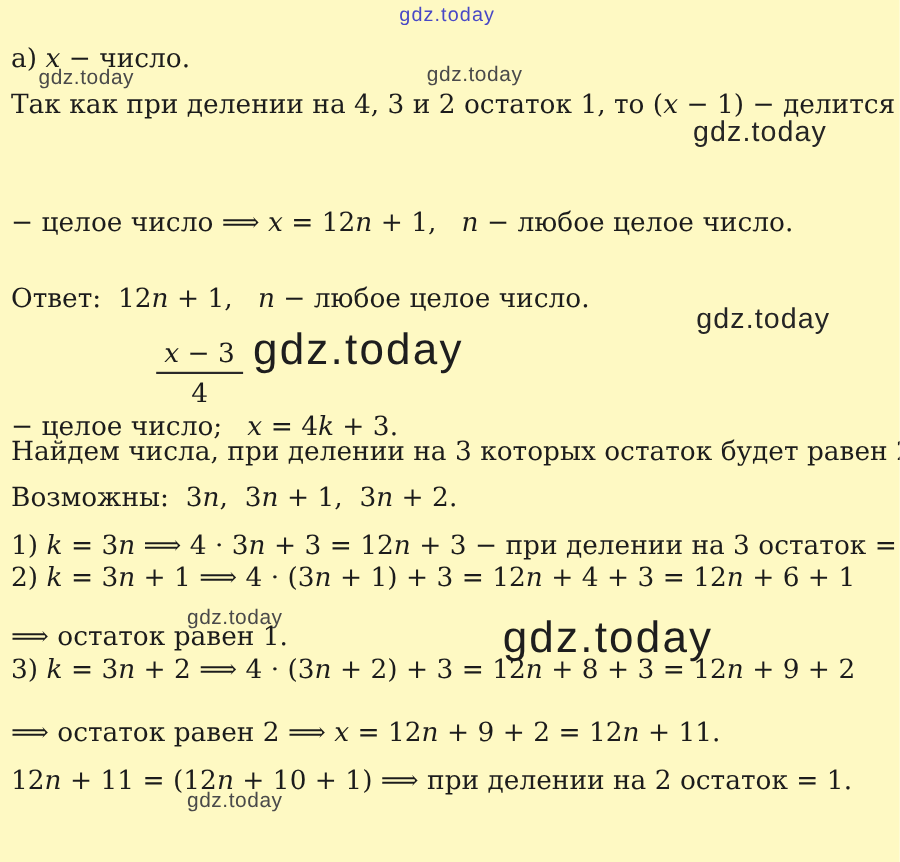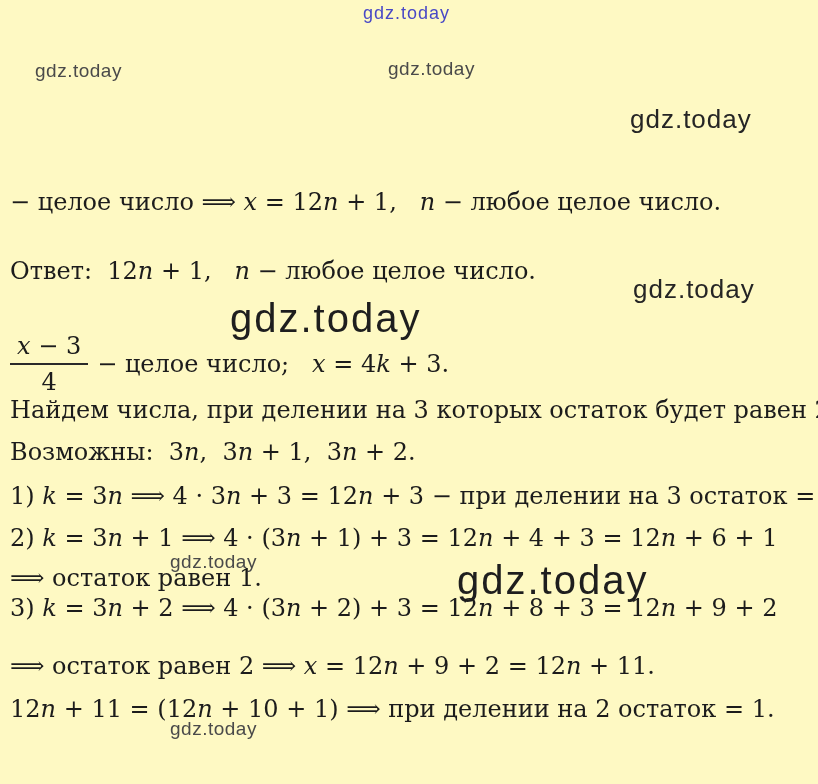--- a/index.html
+++ b/index.html
@@ -63,38 +63,40 @@
   <div class="wm wm-blue" style="left:363px; top:3px;   font-size:18px;">gdz.today</div>
   <div class="wm wm-gray" style="left:35px;  top:60px;  font-size:19px;">gdz.today</div>
   <div class="wm wm-gray" style="left:388px; top:58px;  font-size:19px;">gdz.today</div>
   <div class="wm wm-dark" style="left:630px; top:104px; font-size:26px;">gdz.today</div>
   <div class="wm wm-dark" style="left:633px; top:274px; font-size:26px;">gdz.today</div>
   <div class="wm wm-big" style="left:230px; top:296px; font-size:40px;">gdz.today</div>
   <div class="wm wm-gray" style="left:170px; top:551px; font-size:19px;">gdz.today</div>
   <div class="wm wm-big" style="left:457px; top:558px; font-size:40px;">gdz.today</div>
   <div class="wm wm-gray" style="left:170px; top:718px; font-size:19px;">gdz.today</div>
 
+  <div class="line" style="top:38px;"><span>а) </span><span class="var">x</span><span> − число.</span></div>
+  <div class="line" style="top:80px;"><span>Так как при делении на 4, 3 и 2 остаток 1, то (</span><span class="var">x</span><span> − 1) − делится</span></div>
 
   <div class="line frac-line" style="top:163px;">
     <span style="white-space:pre;margin-top:24px;"><span>− целое число ⟹ </span><span class="var">x</span><span> = 12</span><span class="var">n</span><span> + 1,   </span><span class="var">n</span><span> − любое целое число.</span></span>
   </div>
 
   <div class="line" style="top:238px;margin-top:18px;"><span>Ответ:  12</span><span class="var">n</span><span> + 1,   </span><span class="var">n</span><span> − любое целое число.</span></div>
 
 
-  <div class="line frac-line" style="top:331px;">
+  <div class="line frac-line" style="top:306px;flex-direction:column;">
     <span class="frac">
       <span class="num"><span class="var">x</span><span> − 3</span></span>
       <span class="den">4</span>
     </span>
     <span style="white-space:pre;"><span>− целое число;   </span><span class="var">x</span><span> = 4</span><span class="var">k</span><span> + 3.</span></span>
   </div>
 
   <div class="line" style="top:395px;"><span>Найдем числа, при делении на 3 которых остаток будет равен 2.</span></div>
   <div class="line" style="top:437px;"><span>Возможны:  3</span><span class="var">n</span><span>,  3</span><span class="var">n</span><span> + 1,  3</span><span class="var">n</span><span> + 2.</span></div>
   <div class="line" style="top:481px;"><span>1) </span><span class="var">k</span><span> = 3</span><span class="var">n</span><span> ⟹ 4 · 3</span><span class="var">n</span><span> + 3 = 12</span><span class="var">n</span><span> + 3 − при делении на 3 остаток = 0.</span></div>
-  <div class="line" style="top:523px;"><span>2) </span><span class="var">k</span><span> = 3</span><span class="var">n</span><span> + 1 ⟹ 4 · (3</span><span class="var">n</span><span> + 1) + 3 = 12</span><span class="var">n</span><span> + 4 + 3 = 12</span><span class="var">n</span><span> + 6 + 1</span></div>
+  <div class="line" style="top:510px;"><span>2) </span><span class="var">k</span><span> = 3</span><span class="var">n</span><span> + 1 ⟹ 4 · (3</span><span class="var">n</span><span> + 1) + 3 = 12</span><span class="var">n</span><span> + 4 + 3 = 12</span><span class="var">n</span><span> + 6 + 1</span></div>
   <div class="line" style="top:563px;"><span>⟹ остаток равен 1.</span></div>
   <div class="line" style="top:593px;"><span>3) </span><span class="var">k</span><span> = 3</span><span class="var">n</span><span> + 2 ⟹ 4 · (3</span><span class="var">n</span><span> + 2) + 3 = 12</span><span class="var">n</span><span> + 8 + 3 = 12</span><span class="var">n</span><span> + 9 + 2</span></div>
   <div class="line" style="top:651px;"><span>⟹ остаток равен 2 ⟹ </span><span class="var">x</span><span> = 12</span><span class="var">n</span><span> + 9 + 2 = 12</span><span class="var">n</span><span> + 11.</span></div>
   <div class="line" style="top:694px;"><span>12</span><span class="var">n</span><span> + 11 = (12</span><span class="var">n</span><span> + 10 + 1) ⟹ при делении на 2 остаток = 1.</span></div>
 
 </div>
 
 </body></html>

